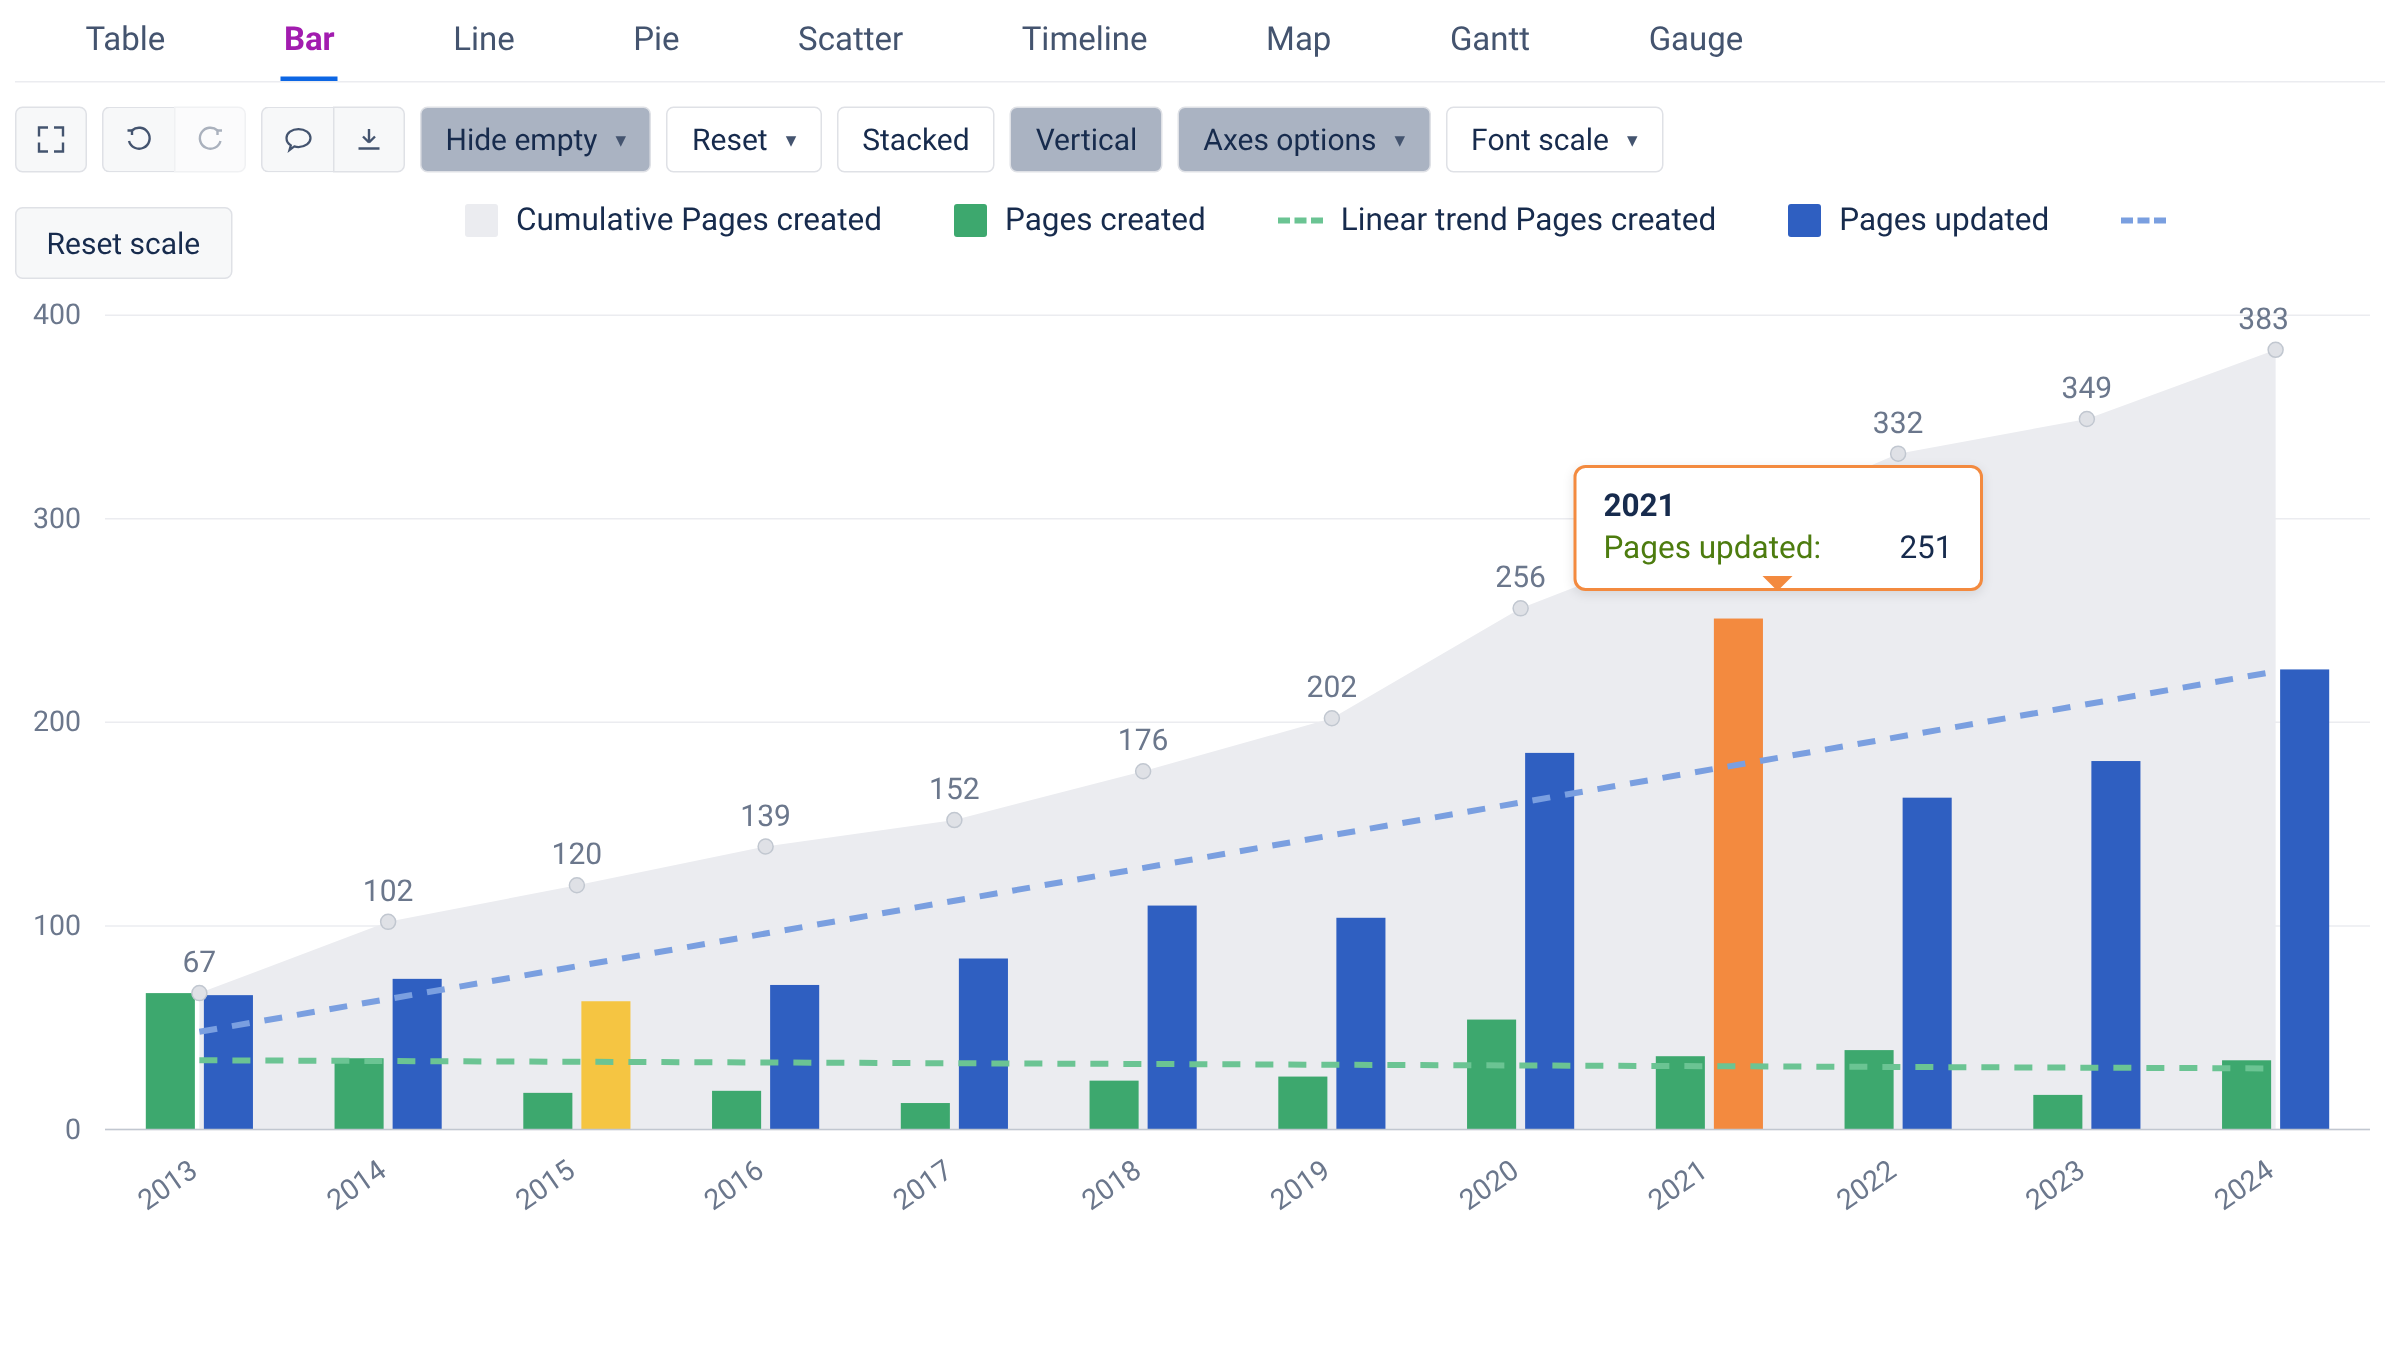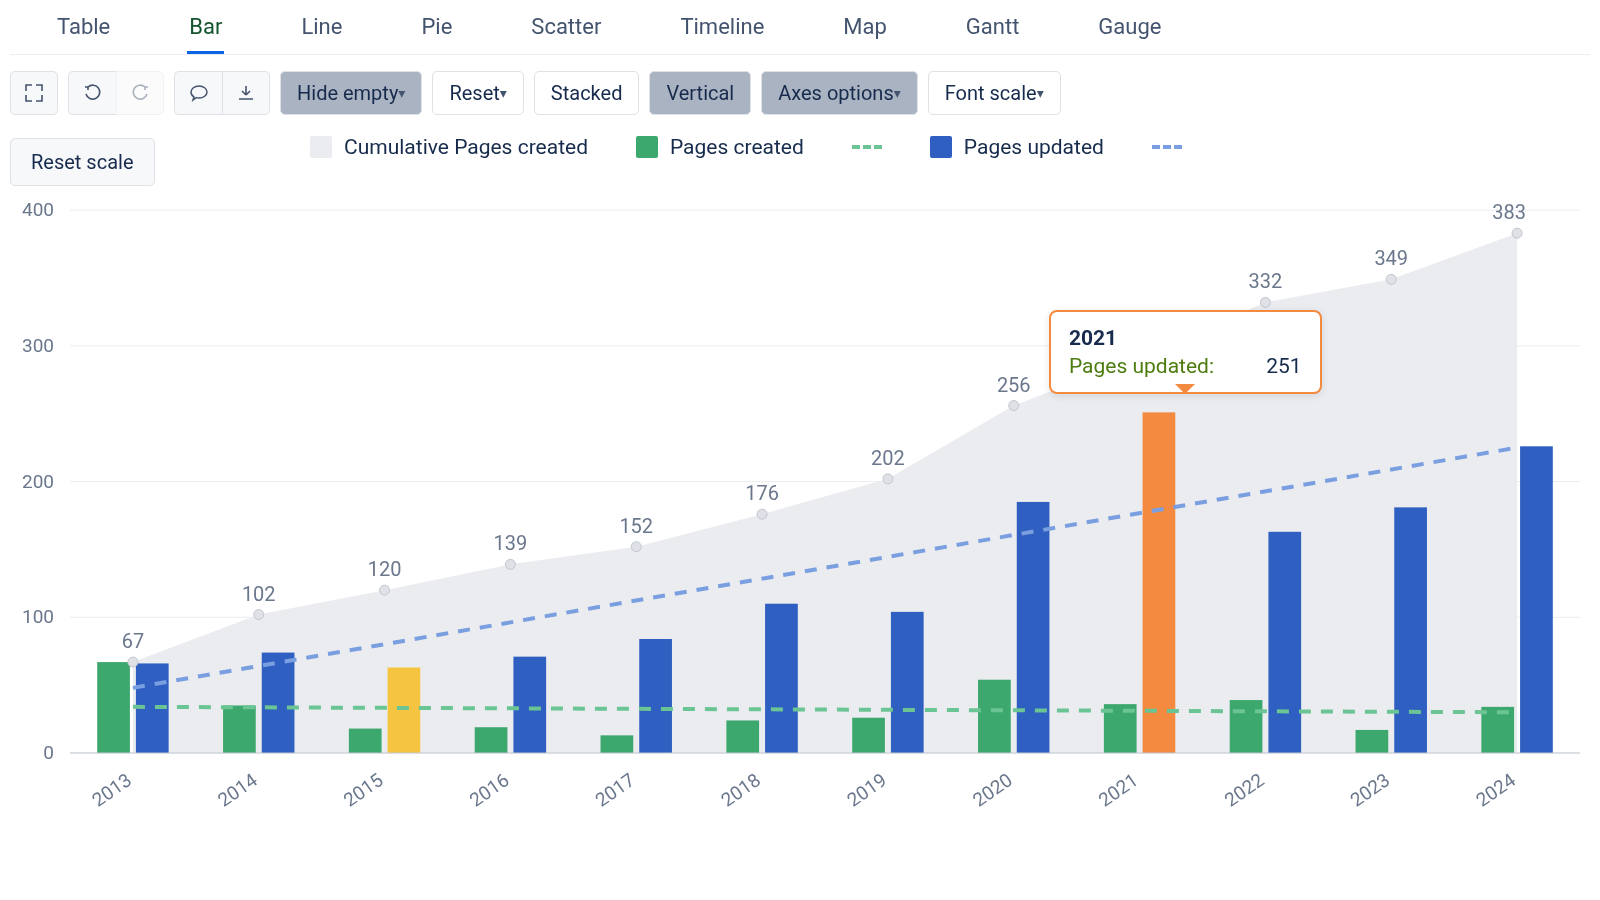--- a/index.html
+++ b/index.html
@@ -1,30 +1,30 @@
 <!DOCTYPE html>
 <html><head>
 <meta charset="utf-8">
 <style>
 * { box-sizing: border-box; margin: 0; padding: 0; }
 body { font-family: -apple-system, BlinkMacSystemFont, "Segoe UI", Roboto, sans-serif; background: #fff; color: #172B4D; width: 1600px; height: 900px; overflow: hidden; padding: 0 10px; }
 
 
 .tabs { display: flex; gap: 32px; padding: 10px 2px 0; border-bottom: 1px solid #EBECF0; font-size: 22px; }
 .tab { padding: 4px 2px 12px; cursor: pointer; color: #44546F; margin-left: 43px; }
-.tab.active { color: #14532d; border-bottom: 3px solid #0C66E4; font-weight: 400; }
+.tab.active { color: #a21caf; border-bottom: 3px solid #0C66E4; font-weight: 700; }
 
 
 .toolbar { display: flex; align-items: center; gap: 10px; padding: 16px 0 12px; flex-wrap: wrap; }
 .icon-btn { width: 48px; height: 44px; border: 1px solid #DFE1E6; background: #F7F8F9; border-radius: 5px; display: flex; align-items: center; justify-content: center; cursor: pointer; }
 .icon-btn.disabled { opacity: 0.45; cursor: default; }
 .btn-group { display:flex; }
 .btn-group .icon-btn:first-child { border-radius:5px 0 0 5px; border-right:none; }
 .btn-group .icon-btn:last-child { border-radius:0 5px 5px 0; }
-.ctrl { height: 44px; padding: 0 16px; border: 1px solid #DFE1E6; background: #fff; border-radius: 5px; display:flex; align-items:center; font-size: 20px; cursor:pointer; }
+.ctrl { height: 44px; padding: 0 16px; border: 1px solid #DFE1E6; background: #fff; border-radius: 5px; display:flex; align-items:center; gap:12px; font-size: 20px; cursor:pointer; }
 .ctrl.active { background: #AAB3C2; color: #172B4D; }
 .chev { font-size: 14px; color: #44546F; }
 
 .reset { height: 48px; padding: 0 20px; border: 1px solid #DFE1E6; background: #F7F8F9; border-radius: 5px; font-size: 20px; display:flex; align-items:center; cursor:pointer; margin-top:8px; margin-bottom:4px; position:absolute; left:10px; top:130px; z-index:5; }
 
 
 .legend { display:flex; flex-wrap:wrap; gap: 40px 48px; padding: 8px 0 4px 300px; font-size: 21px; font-weight: 400; }
 .legend-item { display:flex; align-items:center; gap: 12px; cursor:pointer; }
 .swatch { width: 22px; height: 22px; border-radius: 2px; }
 .swatch.dash { height: 0; border-top: 4px dashed; width: 30px; border-radius:0; }
@@ -122,20 +122,21 @@
   <div class="legend-item">
       <span class="swatch" style="background:#EBECF0"></span>
       <span>Cumulative Pages created</span>
     </div>
   <div class="legend-item">
       <span class="swatch" style="background:#3DA86E"></span>
       <span>Pages created</span>
     </div>
   <div class="legend-item">
       <span class="swatch dash" style="border-color:#6BC493"></span>
+      <span>Linear trend Pages created</span>
     </div>
   <div class="legend-item">
       <span class="swatch" style="background:#2F5FC1"></span>
       <span>Pages updated</span>
     </div>
   <div class="legend-item">
       <span class="swatch dash" style="border-color:#7A9FE0"></span>
     </div>
 </div>
 

